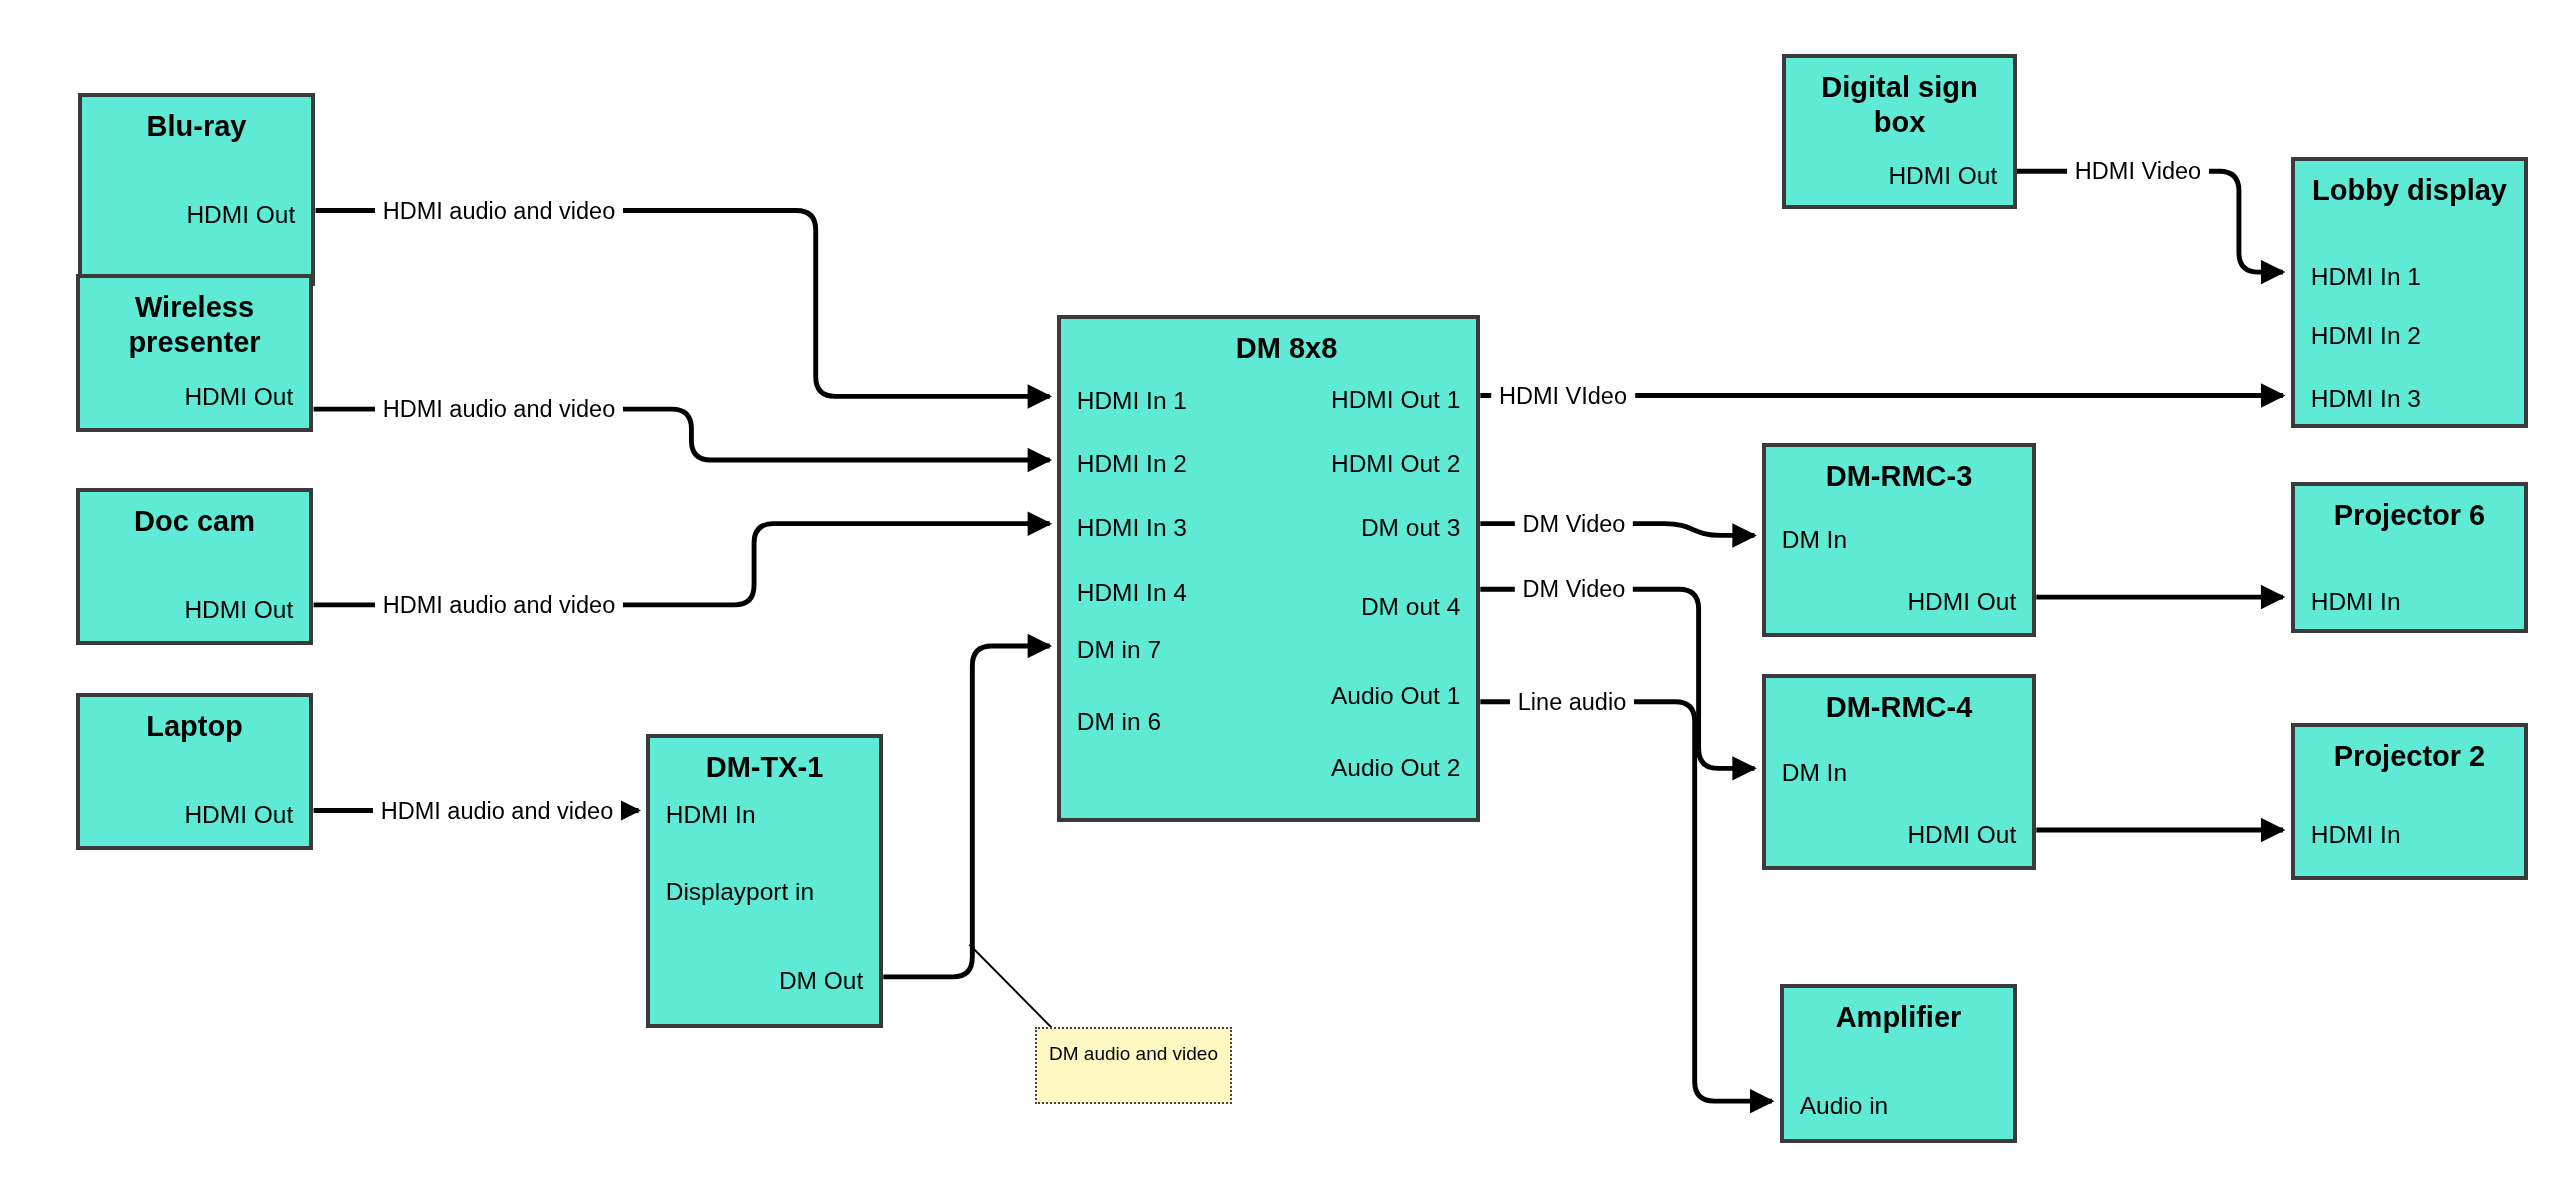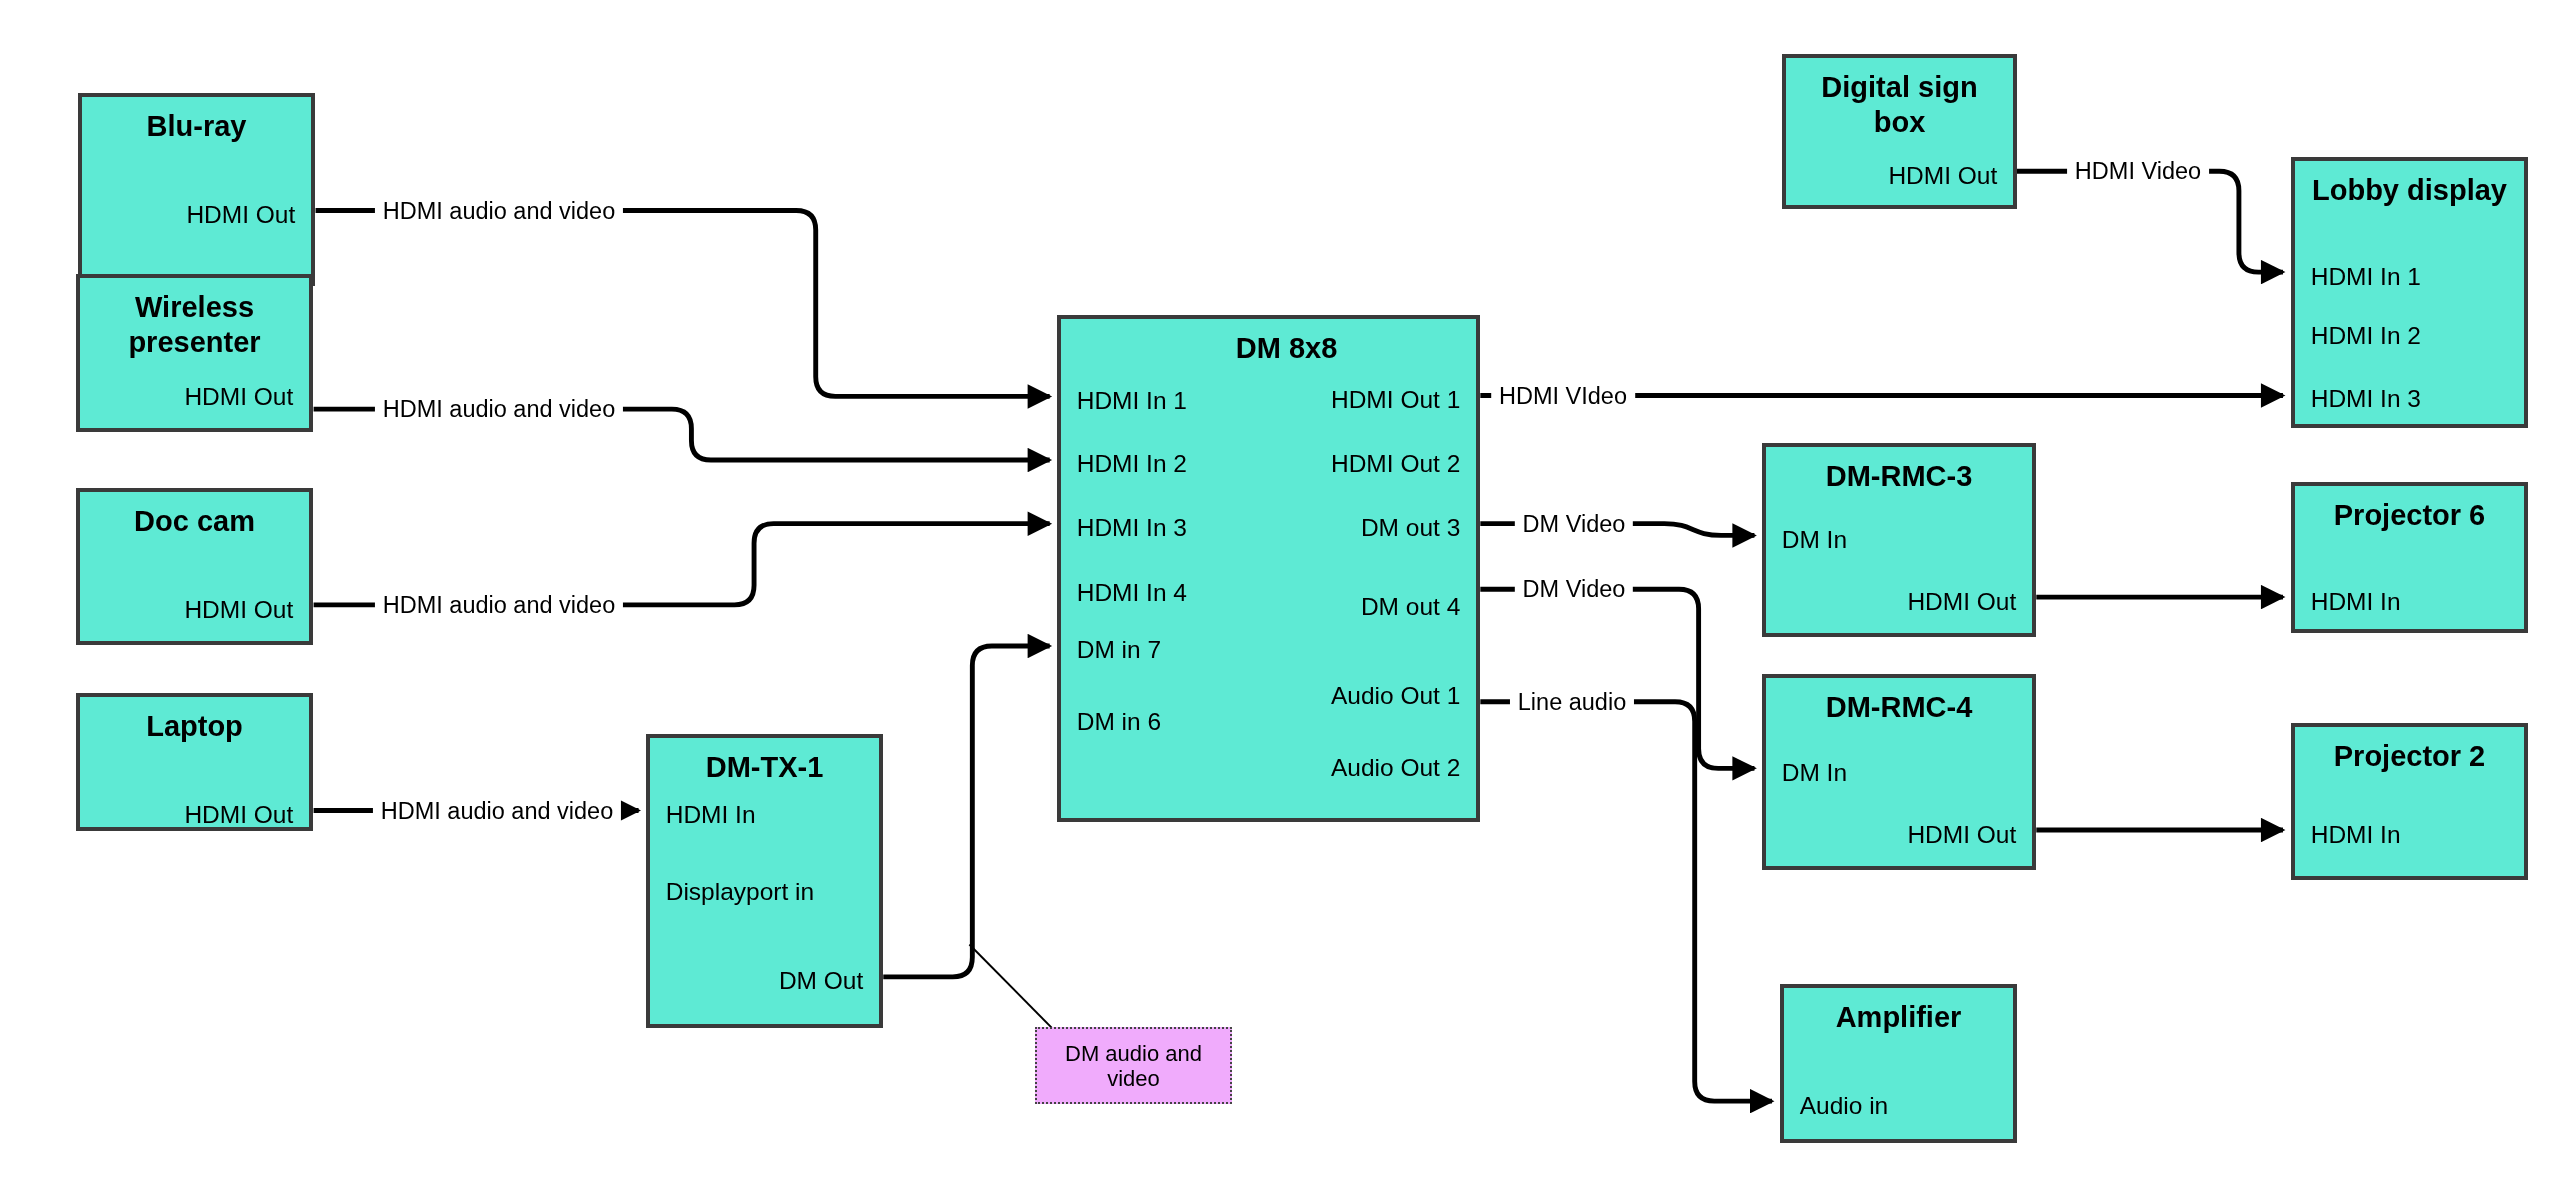--- a/index.html
+++ b/index.html
@@ -20,22 +20,22 @@
     position:absolute;font-size:24.5px;line-height:31px;white-space:nowrap;
   }
   .port.left{left:15.7px;}
   .port.right{right:15.7px;text-align:right;}
   .wire-label{
     position:absolute;transform:translate(-50%,-50%);
     background:#ffffff;padding:0 7.8px;font-size:23.5px;line-height:29px;
     white-space:nowrap;
   }
   .note{
-    position:absolute;border:2px dotted #444;background:#f0abfc;
-    box-sizing:border-box;text-align:center;font-size:22px;line-height:25.5px;
+    position:absolute;border:2px dotted #444;background:#fef9c3;
+    box-sizing:border-box;text-align:center;font-size:19px;line-height:25.5px;
     padding:11.7px 9.8px 0 9.8px;
   }
 </style>
 </head>
 <body>
 
 <div id="canvas">
 
   <svg id="wires" viewBox="0 0 2631 1227" xmlns="http://www.w3.org/2000/svg">
     <defs>
@@ -68,21 +68,21 @@
   <div class="box" style="left:76px;top:274px;width:237px;height:158px;">
     <div class="box-title">Wireless presenter</div>
     <div class="port right" style="top:103px;">HDMI Out</div>
   </div>
 
   <div class="box" style="left:76px;top:488px;width:237px;height:157px;">
     <div class="box-title">Doc cam</div>
     <div class="port right" style="top:102px;">HDMI Out</div>
   </div>
 
-  <div class="box" style="left:76px;top:693px;width:237px;height:138px;">
+  <div class="box" style="left:76px;top:693px;width:237px;height:157px;">
     <div class="box-title">Laptop</div>
     <div class="port right" style="top:102px;">HDMI Out</div>
   </div>
 
   <div class="box" style="left:646px;top:734px;width:237px;height:294px;">
     <div class="box-title">DM-TX-1</div>
     <div class="port left" style="top:61px;">HDMI In</div>
     <div class="port left" style="top:138px;">Displayport in</div>
     <div class="port right" style="top:227px;">DM Out</div>
   </div>

